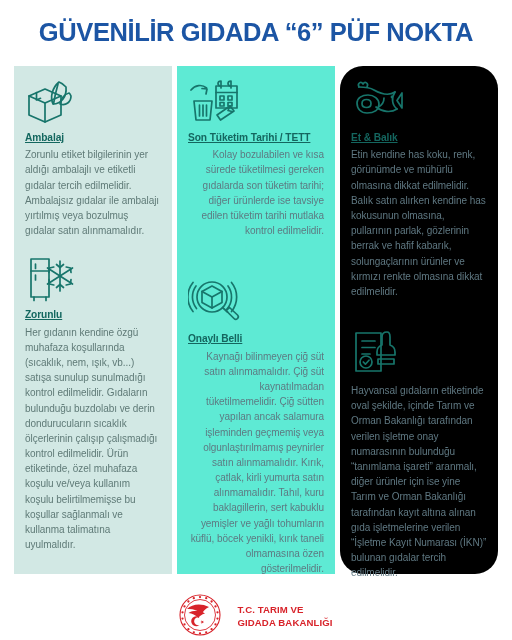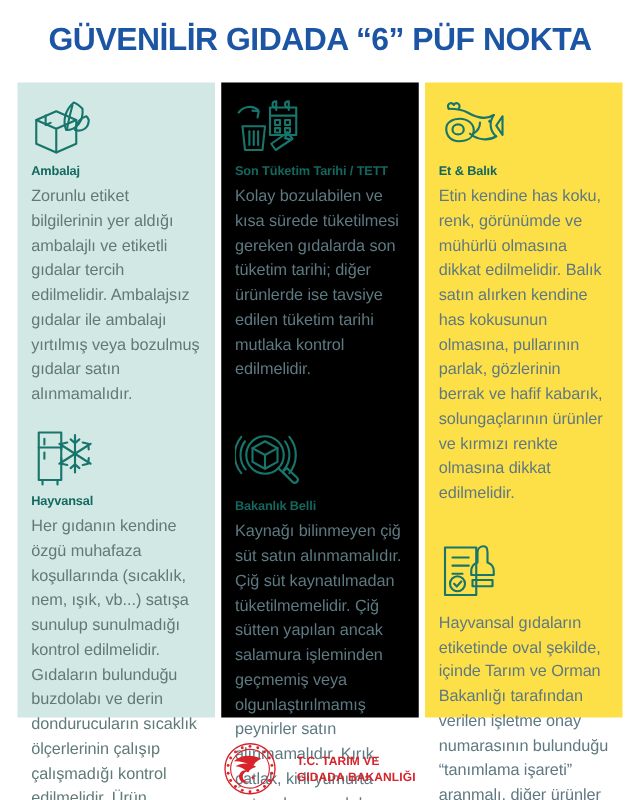--- a/index.html
+++ b/index.html
@@ -47,53 +47,54 @@
     box-sizing: border-box;
   }
   .column {
     flex: 1 1 0;
     display: flex;
     flex-direction: column;
     padding: 10px 11px 12px 11px;
     box-sizing: border-box;
   }
   .col-1 { background: #d2e8e4; }
-  .col-2 { background: #000000; }
-  .col-3 { background: #fde047; }
+  .col-2 { background: #5eead4; }
+  .col-3 { background: #000000; border-radius: 23px; }
 
   .card { margin-bottom: 6px; }
   .card:last-child { margin-bottom: 0; }
 
   .icon-wrap {
     height: 52px;
     display: flex;
     align-items: center;
     margin-bottom: 4px;
   }
   .icon-wrap svg { display: block; }
 
   .card-title {
     color: #13675f;
     font-size: 10.2px;
     font-weight: bold;
     margin: 0 0 3px 0;
     line-height: 1.2;
     letter-spacing: -0.1px;
+    text-decoration: underline;
   }
   .col-2 .card-title { color: #14665f; }
   .col-3 .card-title { color: #14665f; }
 
   .card-body {
     color: #5f7a77;
-    font-size: 13px;
+    font-size: 10px;
     line-height: 1.52;
     margin: 0;
     letter-spacing: -0.05px;
   }
-  .col-2 .card-body { color: #5d7a82; }
+  .col-2 .card-body { color: #5d7a82; text-align: right; }
   .col-3 .card-body { color: #5f7882; }
 
   
   .footer {
     position: absolute;
     left: 0;
     top: 594px;
     width: 512px;
     height: 46px;
     display: flex;
@@ -153,21 +154,21 @@
               <path d="M47.5 13 L22.5 29"></path>
               <path d="M31.5 9.5 L35 12.5 L38.5 9.5"></path>
               <path d="M31.5 32.5 L35 29.5 L38.5 32.5"></path>
               <path d="M24 17.5 L24.5 13 L28.8 12"></path>
               <path d="M46 24.5 L45.5 29 L41.2 30"></path>
               <path d="M46 17.5 L45.5 13 L41.2 12"></path>
               <path d="M24 24.5 L24.5 29 L28.8 30"></path>
             </g>
           </svg>
         </div>
-        <p class="card-title">Hayvansal</p>
+        <p class="card-title">Zorunlu</p>
         <p class="card-body">Her gıdanın kendine özgü muhafaza koşullarında (sıcaklık, nem, ışık, vb...) satışa sunulup sunulmadığı kontrol edilmelidir. Gıdaların bulunduğu buzdolabı ve derin dondurucuların sıcaklık ölçerlerinin çalışıp çalışmadığı kontrol edilmelidir. Ürün etiketinde, özel muhafaza koşulu ve/veya kullanım koşulu belirtilmemişse bu koşullar sağlanmalı ve kullanma talimatına uyulmalıdır.</p>
       </div>
 
     </div>
 
     <div class="column col-2">
 
       <div class="card">
         <div class="icon-wrap">
           <svg width="58" height="50" viewBox="0 0 58 50" fill="none" stroke="#17756b" stroke-width="1.7" stroke-linecap="round" stroke-linejoin="round">
@@ -201,21 +202,21 @@
             <path d="M24 24 L24 35"></path>
             <circle cx="24" cy="24" r="15"></circle>
             <path d="M8 13 A18.5 18.5 0 0 0 8.5 35.5"></path>
             <path d="M40 13 A18.5 18.5 0 0 1 39 36"></path>
             <path d="M5 9.5 A23 23 0 0 0 5 38.5"></path>
             <path d="M43.5 9.5 A23 23 0 0 1 43.5 38.5"></path>
             <path d="M34.5 34.5 L39.5 39"></path>
             <path d="M38 37.5 L46 45.5 C47 46.5 48.5 46.5 49.5 45.5 C50.5 44.5 50.5 43 49.5 42 L41.5 34.5 Z"></path>
           </svg>
         </div>
-        <p class="card-title">Bakanlık Belli</p>
+        <p class="card-title">Onaylı Belli</p>
         <p class="card-body">Kaynağı bilinmeyen çiğ süt satın alınmamalıdır. Çiğ süt kaynatılmadan tüketilmemelidir. Çiğ sütten yapılan ancak salamura işleminden geçmemiş veya olgunlaştırılmamış peynirler satın alınmamalıdır. Kırık, çatlak, kirli yumurta satın alınmamalıdır. Tahıl, kuru baklagillerin, sert kabuklu yemişler ve yağlı tohumların küflü, böcek yenikli, kırık taneli olmamasına özen gösterilmelidir.</p>
       </div>
 
     </div>
 
     <div class="column col-3">
 
       <div class="card">
         <div class="icon-wrap">
           <svg width="58" height="46" viewBox="0 0 58 46" fill="none" stroke="#17756b" stroke-width="1.7" stroke-linecap="round" stroke-linejoin="round">

